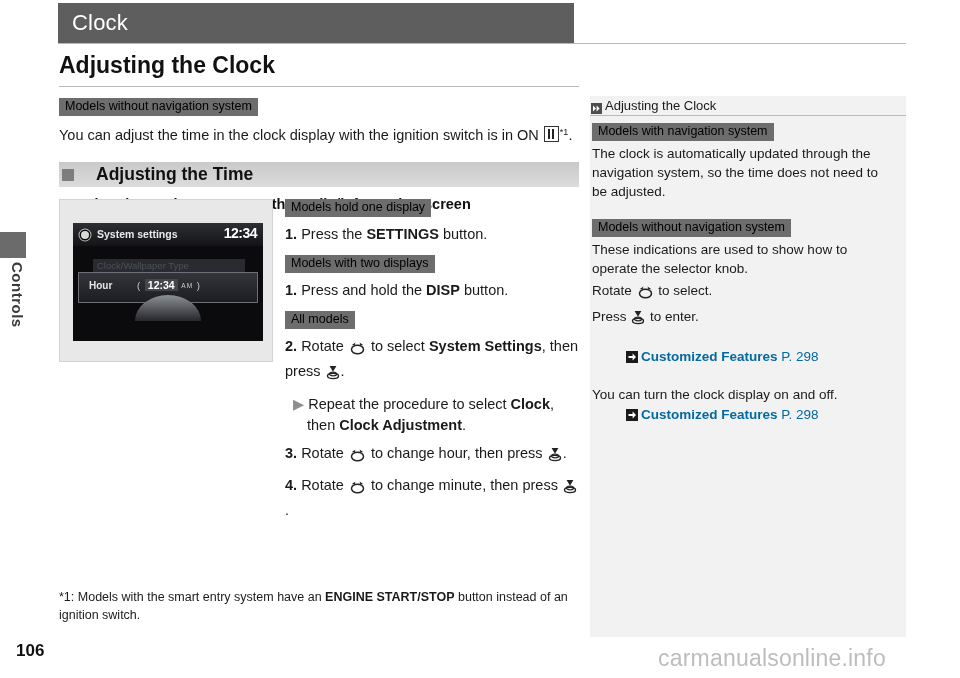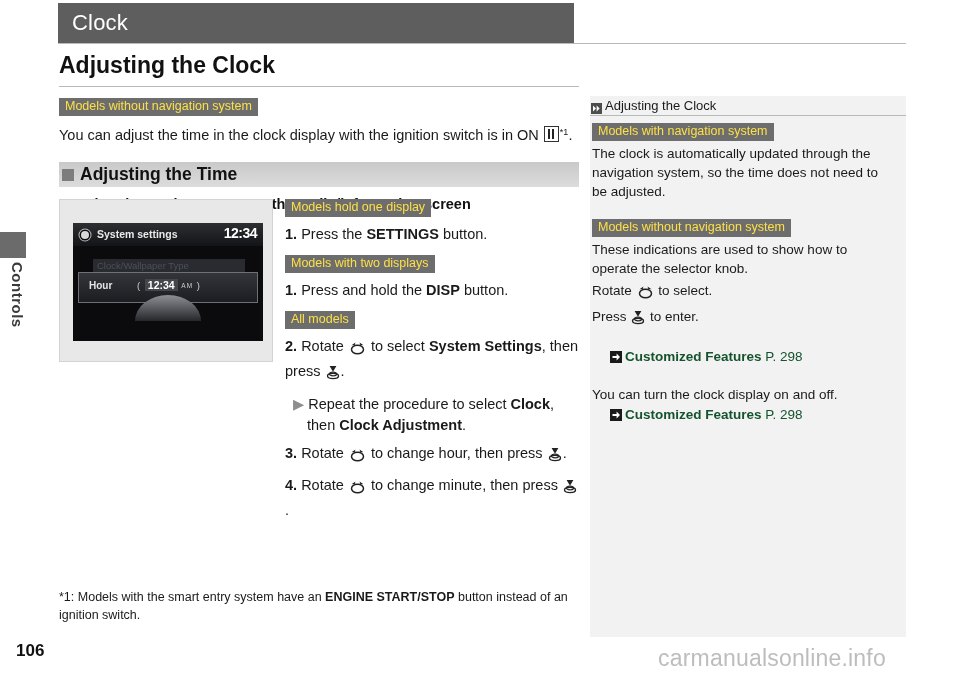--- a/index.html
+++ b/index.html
@@ -102,21 +102,21 @@
   #section-rule {
     width: 520px;
     height: 1px;
     background: #b9b9b9;
     margin-bottom: 9px;
   }
 
   .model-tag {
     display: inline-block;
     background: #6d6d6d;
-    color: #fde047;
+    color: #000000;
     font-size: 12.5px;
     padding: 1px 6px 2px 6px;
     line-height: 15px;
     white-space: nowrap;
   }
 
   .body-text {
     font-size: 14.5px;
     line-height: 20px;
     color: #1a1a1a;
@@ -148,20 +148,21 @@
   sup.fn { font-size: 9px; vertical-align: 5px; }
 
   
   #time-band {
     margin-top: 17px;
     width: 520px;
     height: 25px;
     background: linear-gradient(to bottom, #c9c9c9, #dcdcdc);
     display: flex;
     align-items: center;
+    gap: 16px;
   }
   #time-band .sq {
     width: 12px;
     height: 12px;
     background: #7d7d7d;
     margin: 0 6px 0 3px;
   }
   #time-band .txt {
     font-size: 17.5px;
     font-weight: bold;
@@ -372,22 +373,22 @@
   .side-text {
     font-size: 13.5px;
     line-height: 19px;
     color: #1a1a1a;
     margin: 3px 12px 0 0;
   }
   .side-gap { height: 16px; }
   .xref {
     font-size: 13.5px;
     line-height: 19px;
-    margin: 1px 0 0 18px;
-    color: #14532d;
+    margin: 1px 0 0 34px;
+    color: #0369a1;
   }
   .xref b { font-weight: bold; }
   .xref-icon {
     display: inline-block;
     width: 12px; height: 12px;
     vertical-align: -2px;
     margin-right: 3px;
   }
 </style>
 </head>

